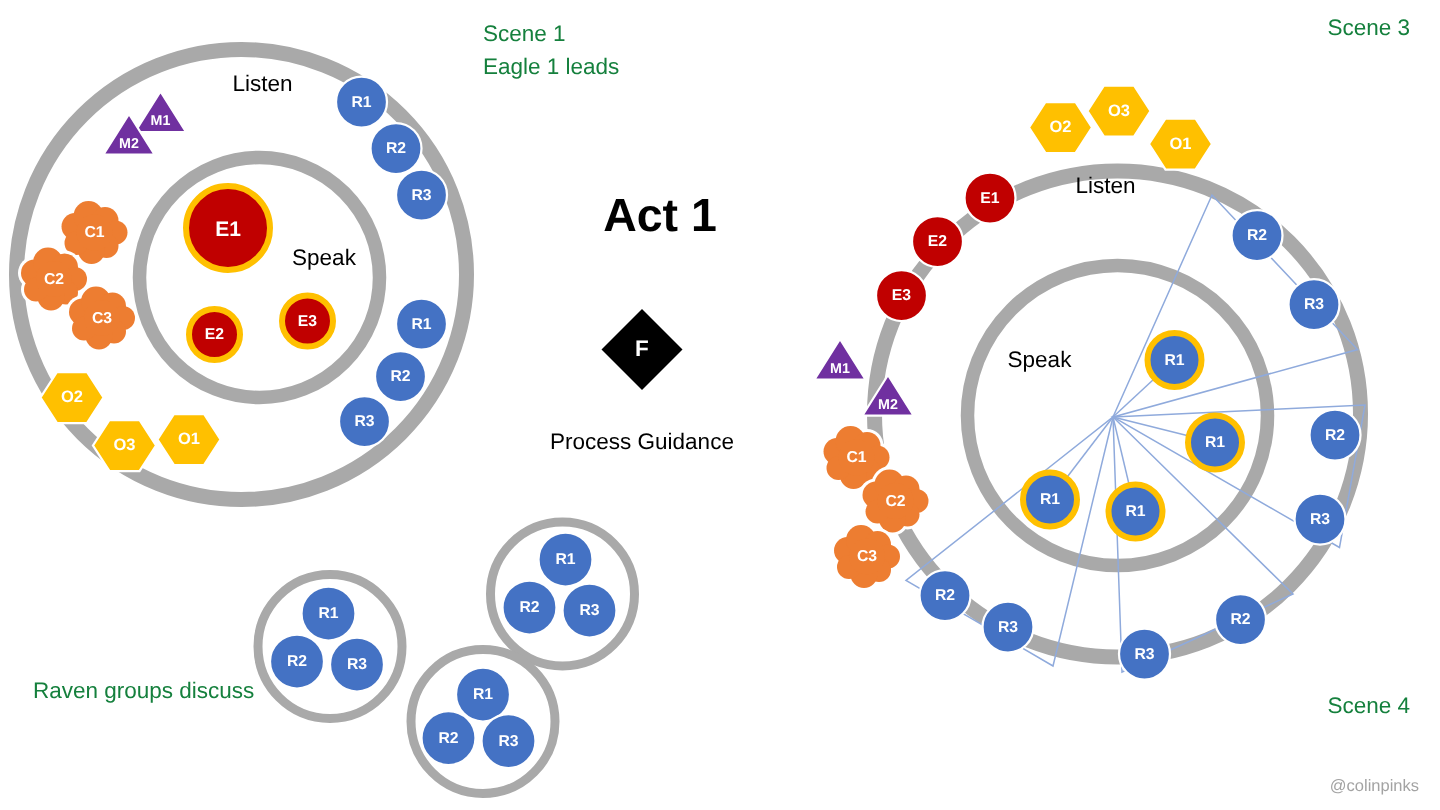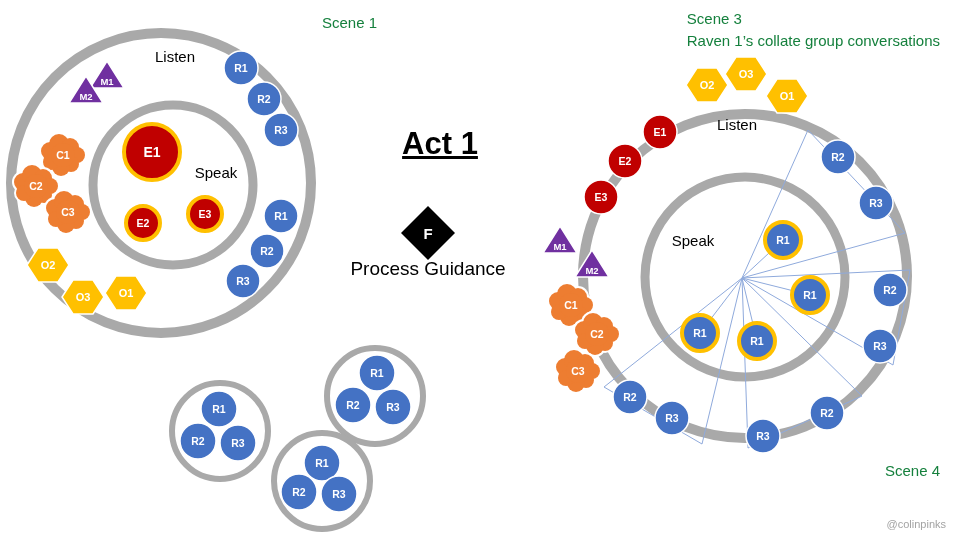--- a/index.html
+++ b/index.html
@@ -13,34 +13,34 @@
     overflow: hidden;
   }
   .stage svg { position: absolute; left: 0; top: 0; }
   .cap {
     position: absolute;
     font-size: 15px;
     color: #15803d;
     line-height: 22px;
     white-space: nowrap;
   }
-  .cap.right { }
+  .cap.right { text-align: right; }
   .act-title {
     position: absolute;
     font-size: 31px;
     font-weight: 700;
     color: #000;
     text-align: center;
-    text-decoration: underline;
   }
   .process-caption {
     position: absolute;
-    font-size: 19px;
+    font-size: 15px;
     color: #000;
     text-align: center;
+    margin-top: 28px;
   }
   .credit {
     position: absolute;
     font-size: 11px;
     color: #a3a3a3;
     text-align: right;
   }
   svg text { font-family: "Liberation Sans", sans-serif; user-select: none; }
 </style>
 </head>
@@ -267,32 +267,33 @@
       <circle cx="672" cy="418" r="17" fill="#4472C4" stroke="#fff" stroke-width="1.5"></circle>
       <text x="672" y="418" text-anchor="middle" dominant-baseline="central" font-size="10.5" font-weight="600" fill="#fff">R3</text>
       <circle cx="630" cy="397" r="17" fill="#4472C4" stroke="#fff" stroke-width="1.5"></circle>
       <text x="630" y="397" text-anchor="middle" dominant-baseline="central" font-size="10.5" font-weight="600" fill="#fff">R2</text>
       <polygon points="428,206 455,233 428,260 401,233" fill="#000"></polygon>
       <text x="428" y="233" text-anchor="middle" dominant-baseline="central" font-size="15" font-weight="700" fill="#fff">F</text>
     </svg>
 
   <div class="cap" style="left:322px;top:12px">
     <div>Scene 1</div>
+    <div>Eagle 1 leads</div>
   </div>
 
   <div class="act-title" style="left:360px;top:126px;width:160px">Act 1</div>
 
   <div class="process-caption" style="left:328px;top:258px;width:200px">Process Guidance</div>
 
   <div class="cap" style="left:22px;top:450px">
+    <div>Raven groups discuss</div>
   </div>
 
   <div class="cap right" style="right:20px;top:8px">
     <div>Scene 3</div>
-    <div>Raven 1’s collate group conversations</div>
   </div>
 
   <div class="cap right" style="right:20px;top:460px">
     <div>Scene 4</div>
   </div>
 
   <div class="credit" style="right:14px;top:518px">@colinpinks</div>
 
 </div>
 

